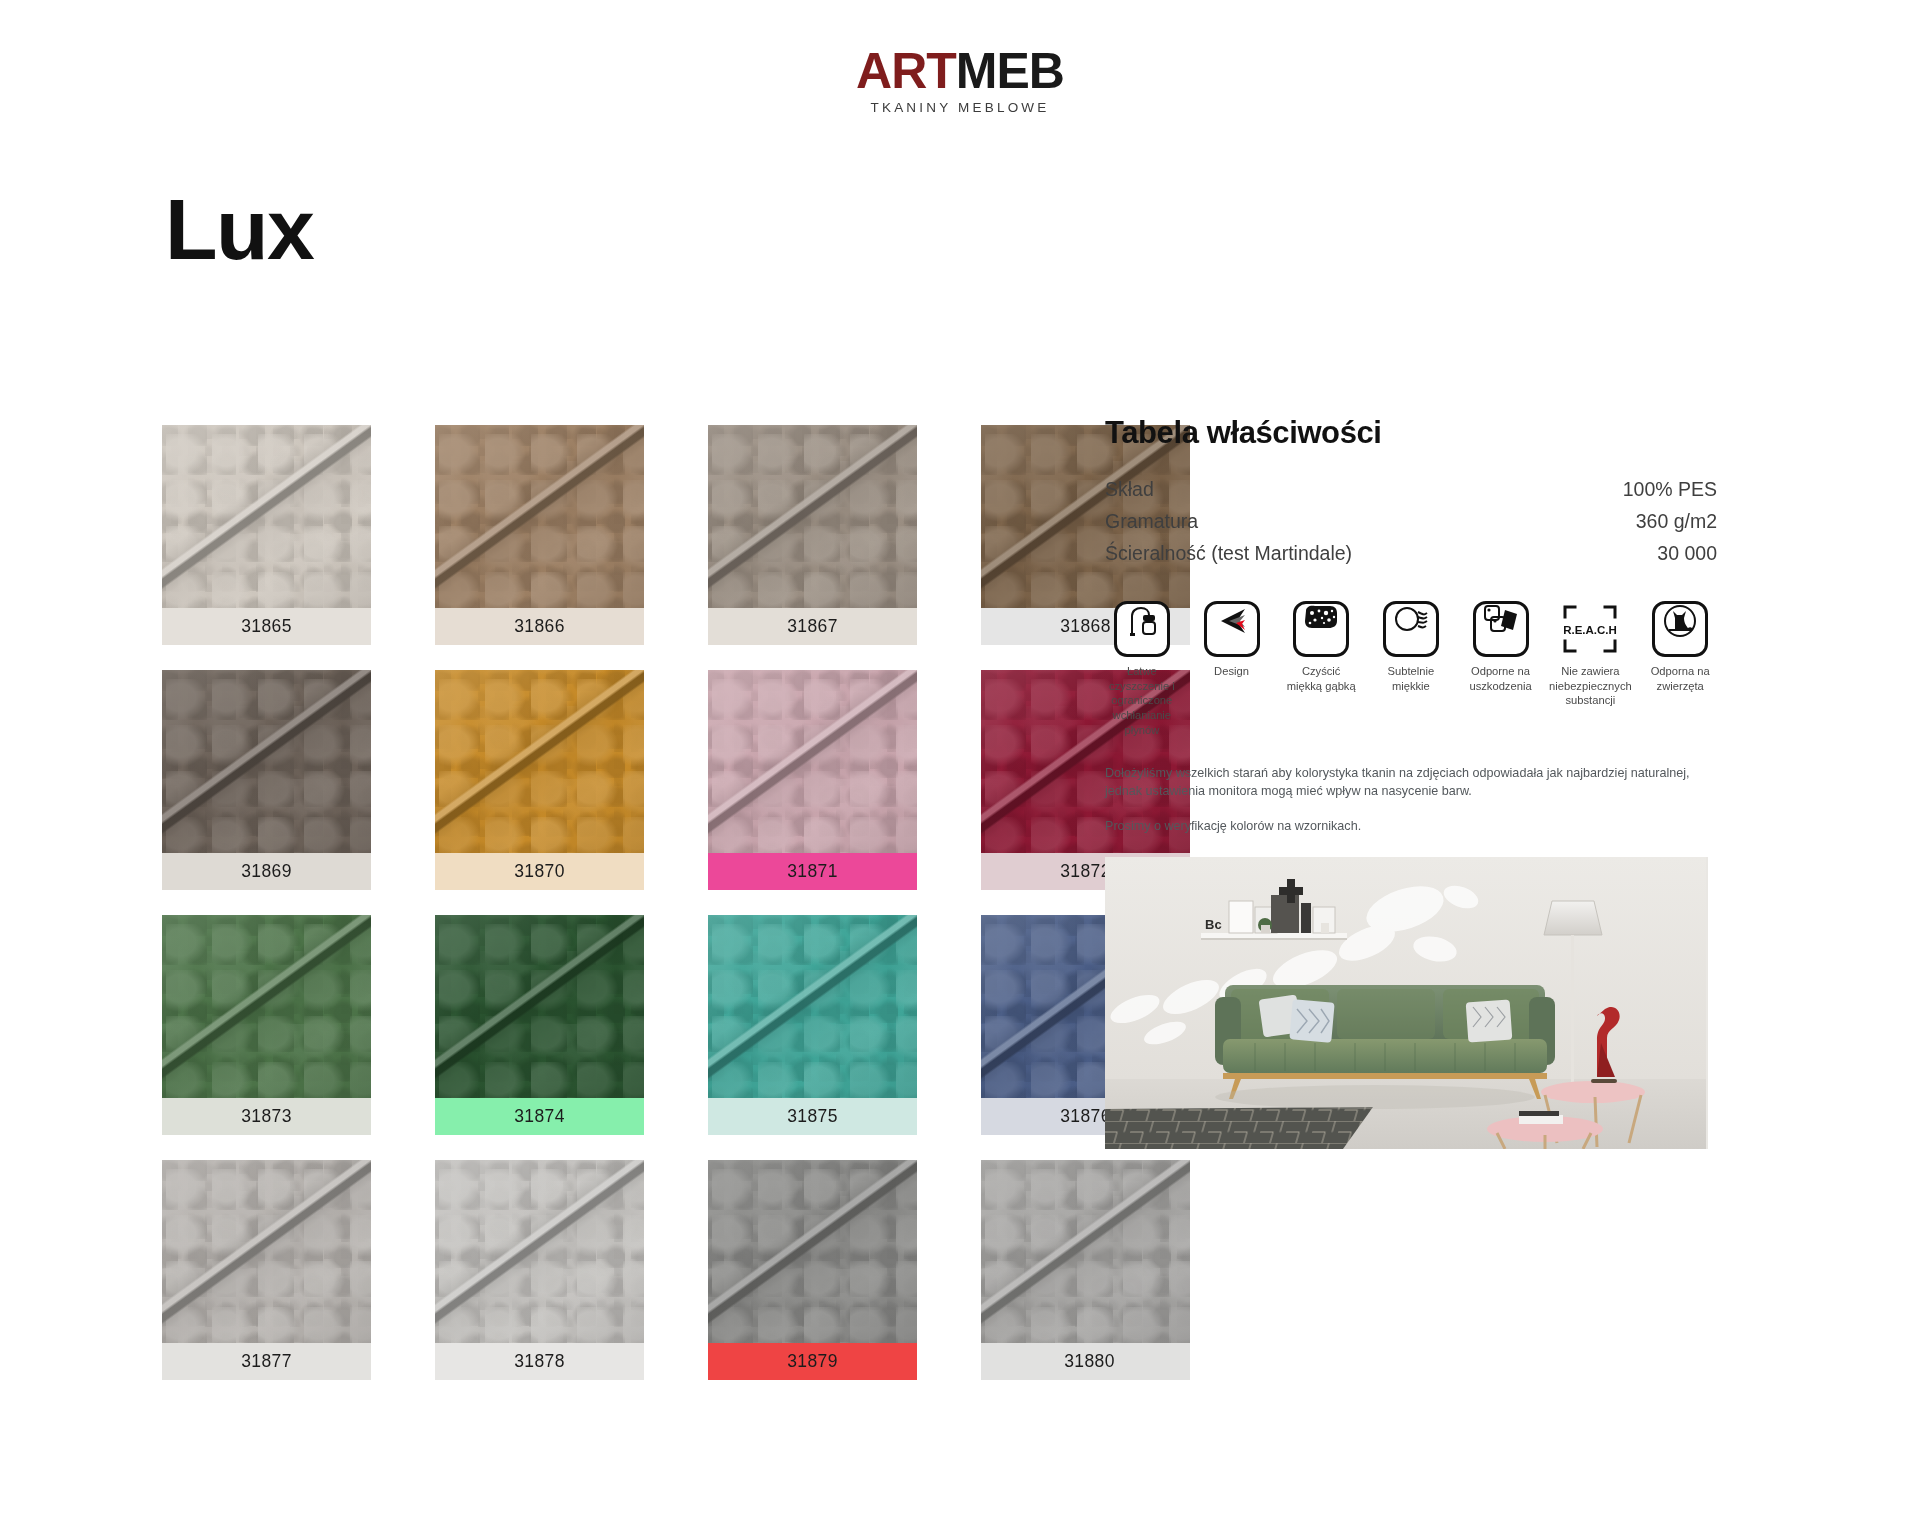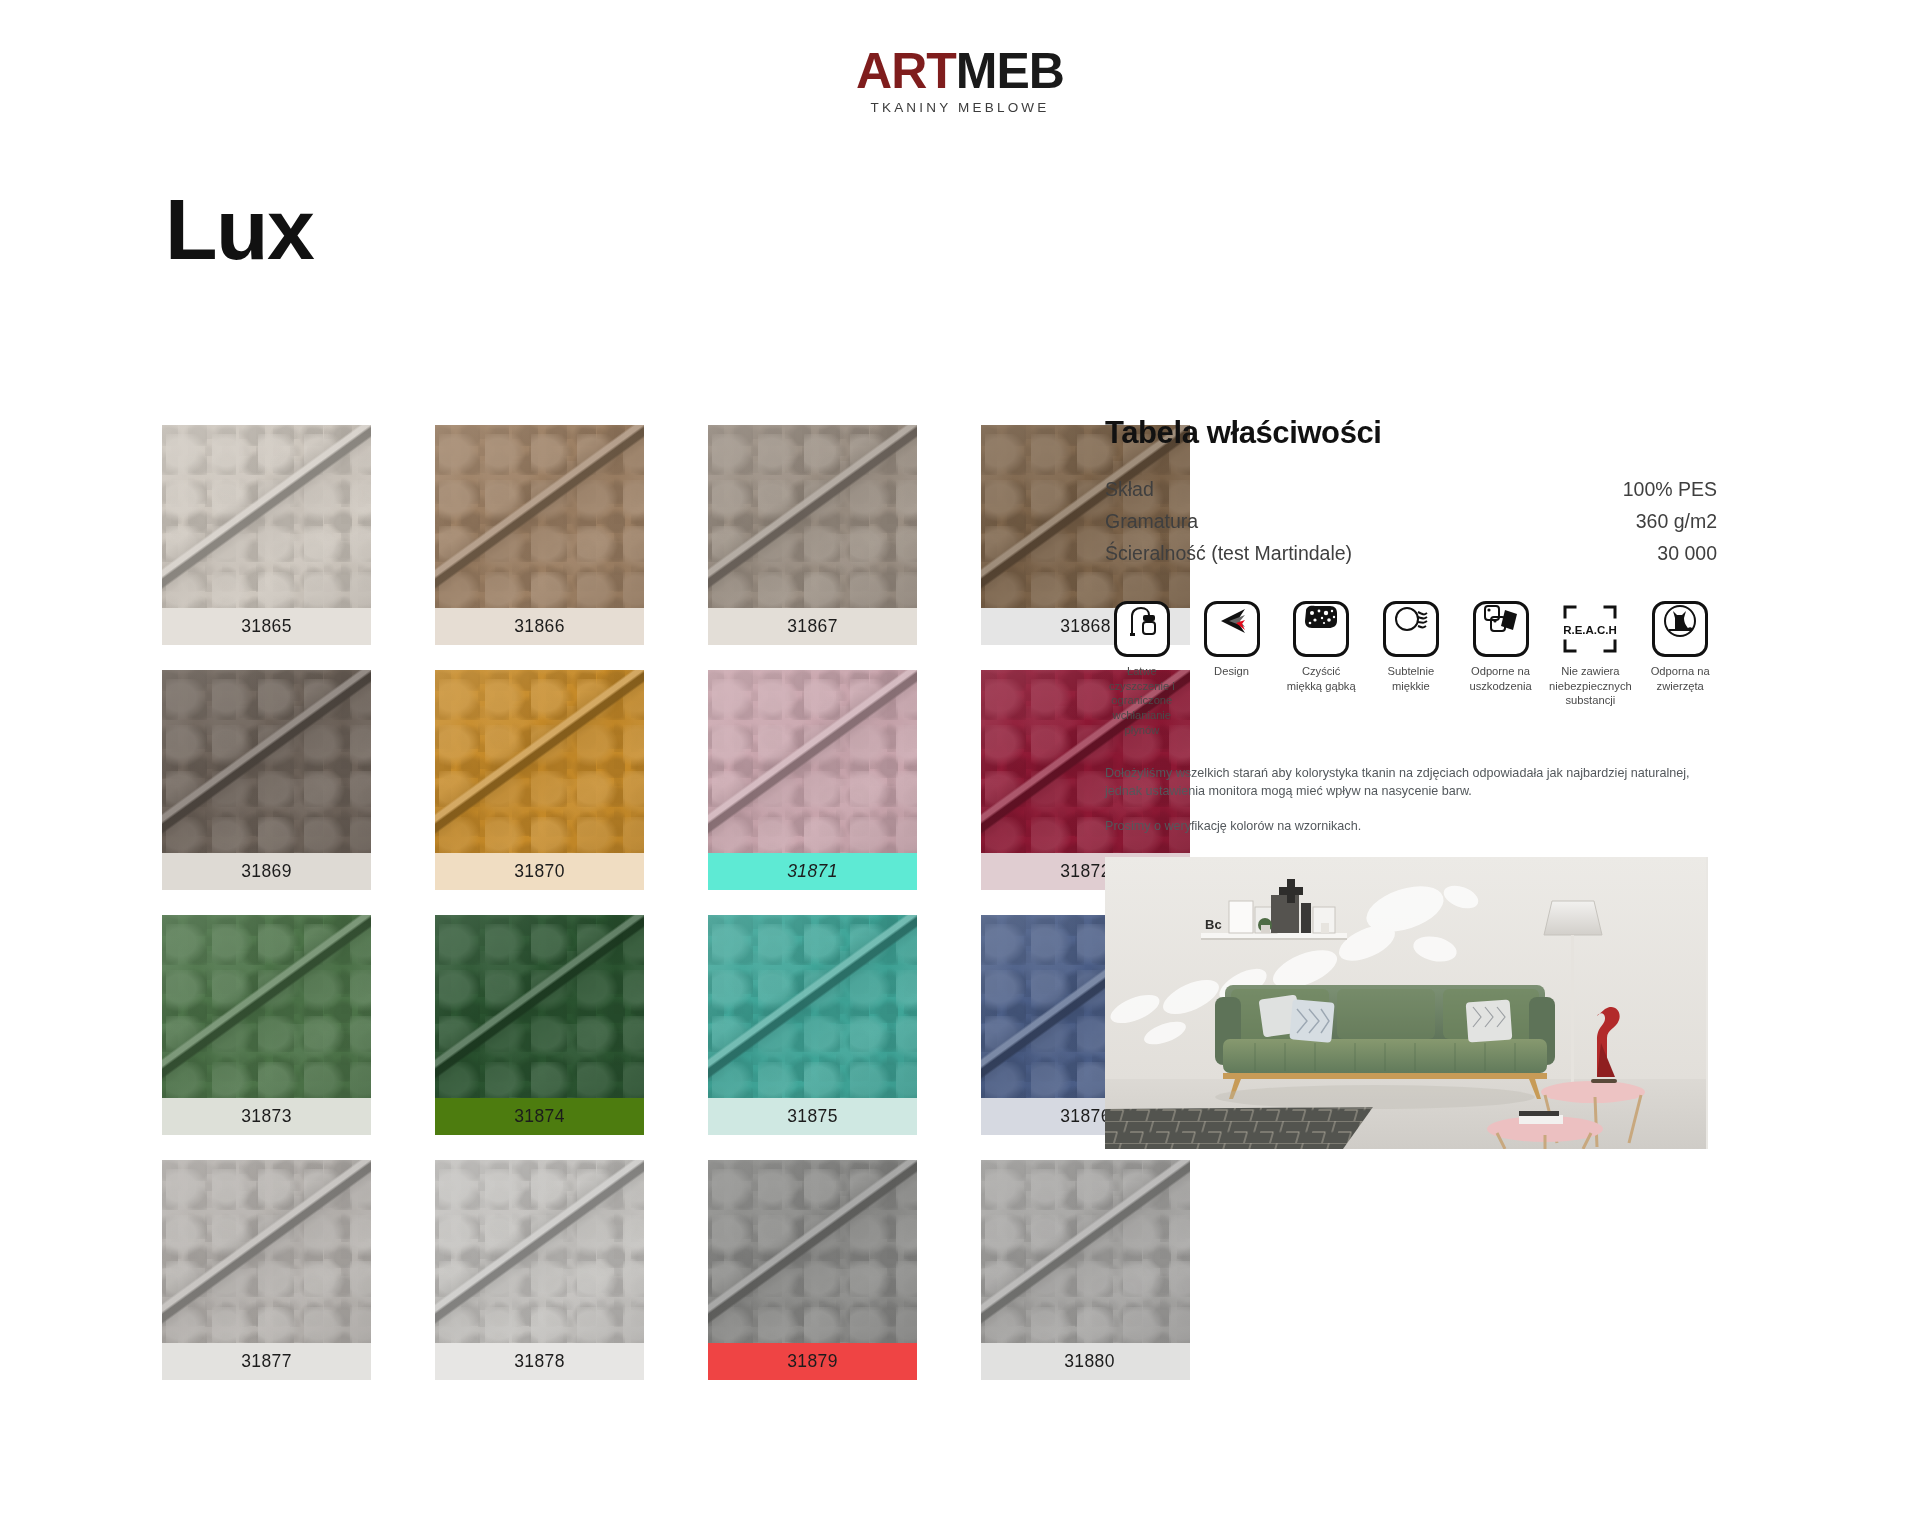--- a/index.html
+++ b/index.html
@@ -261,21 +261,21 @@
           <div style="position: absolute; left: -30%; top: -30%; width: 160%; height: 160%; background: linear-gradient(144deg, transparent 0px, transparent 45.5%, rgba(215, 173, 105, 0.9) 46%, rgba(215, 173, 105, 0.9) 47%, rgba(129, 90, 26, 0.9) 47.6%, rgba(129, 90, 26, 0.9) 49%, transparent 49.5%, transparent 100%);"></div>
         </div>
         <div class="swatch-label" style="background: rgb(240, 221, 194);">31870</div>
       </div>
       <div class="swatch">
         <div class="swatch-img" style="background: rgb(201, 165, 173);">
           <div class="tex-mottle" style="background-image: radial-gradient(at 30% 40%, rgba(216, 190, 196, 0.85) 0px, rgba(216, 190, 196, 0.85) 35%, transparent 60%), radial-gradient(at 70% 65%, rgba(145, 119, 125, 0.8) 0px, rgba(145, 119, 125, 0.8) 30%, transparent 55%), radial-gradient(circle at 55% 20%, rgba(211, 181, 188, 0.6) 0px, rgba(211, 181, 188, 0.6) 25%, transparent 50%), radial-gradient(circle at 15% 80%, rgba(161, 132, 138, 0.6) 0px, rgba(161, 132, 138, 0.6) 22%, transparent 48%);"></div>
           <div class="fold" style="background: linear-gradient(144deg, rgba(213, 185, 191, 0.55) 0%, rgba(206, 174, 181, 0) 38%, rgba(157, 129, 135, 0.55) 47%, rgba(181, 149, 156, 0.35) 52%, rgba(201, 165, 173, 0) 70%, rgba(165, 135, 142, 0.4) 100%);"></div>
           <div style="position: absolute; left: -30%; top: -30%; width: 160%; height: 160%; background: linear-gradient(144deg, transparent 0px, transparent 45.5%, rgba(217, 192, 198, 0.9) 46%, rgba(217, 192, 198, 0.9) 47%, rgba(131, 107, 112, 0.9) 47.6%, rgba(131, 107, 112, 0.9) 49%, transparent 49.5%, transparent 100%);"></div>
         </div>
-        <div class="swatch-label" style="background: #5eead4; font-style: italic;">31871</div>
+        <div class="swatch-label" style="background: #ec4899;">31871</div>
       </div>
       <div class="swatch">
         <div class="swatch-img" style="background: rgb(142, 24, 52);">
           <div class="tex-mottle" style="background-image: radial-gradient(at 30% 40%, rgba(174, 89, 109, 0.85) 0px, rgba(174, 89, 109, 0.85) 35%, transparent 60%), radial-gradient(at 70% 65%, rgba(102, 17, 37, 0.8) 0px, rgba(102, 17, 37, 0.8) 30%, transparent 55%), radial-gradient(circle at 55% 20%, rgba(162, 66, 89, 0.6) 0px, rgba(162, 66, 89, 0.6) 25%, transparent 50%), radial-gradient(circle at 15% 80%, rgba(114, 19, 42, 0.6) 0px, rgba(114, 19, 42, 0.6) 22%, transparent 48%);"></div>
           <div class="fold" style="background: linear-gradient(144deg, rgba(167, 75, 97, 0.55) 0%, rgba(153, 47, 72, 0) 38%, rgba(111, 19, 41, 0.55) 47%, rgba(128, 22, 47, 0.35) 52%, rgba(142, 24, 52, 0) 70%, rgba(116, 20, 43, 0.4) 100%);"></div>
           <div style="position: absolute; left: -30%; top: -30%; width: 160%; height: 160%; background: linear-gradient(144deg, transparent 0px, transparent 45.5%, rgba(176, 93, 113, 0.9) 46%, rgba(176, 93, 113, 0.9) 47%, rgba(92, 16, 34, 0.9) 47.6%, rgba(92, 16, 34, 0.9) 49%, transparent 49.5%, transparent 100%);"></div>
         </div>
         <div class="swatch-label" style="background: rgb(224, 205, 209);">31872</div>
       </div>
     </div>
@@ -287,21 +287,21 @@
           <div style="position: absolute; left: -30%; top: -30%; width: 160%; height: 160%; background: linear-gradient(144deg, transparent 0px, transparent 45.5%, rgba(130, 157, 127, 0.9) 46%, rgba(130, 157, 127, 0.9) 47%, rgba(49, 75, 47, 0.9) 47.6%, rgba(49, 75, 47, 0.9) 49%, transparent 49.5%, transparent 100%);"></div>
         </div>
         <div class="swatch-label" style="background: rgb(221, 224, 216);">31873</div>
       </div>
       <div class="swatch">
         <div class="swatch-img" style="background: rgb(42, 84, 48);">
           <div class="tex-mottle" style="background-image: radial-gradient(at 30% 40%, rgba(102, 132, 106, 0.85) 0px, rgba(102, 132, 106, 0.85) 35%, transparent 60%), radial-gradient(at 70% 65%, rgba(30, 60, 35, 0.8) 0px, rgba(30, 60, 35, 0.8) 30%, transparent 55%), radial-gradient(circle at 55% 20%, rgba(80, 115, 85, 0.6) 0px, rgba(80, 115, 85, 0.6) 25%, transparent 50%), radial-gradient(circle at 15% 80%, rgba(34, 67, 38, 0.6) 0px, rgba(34, 67, 38, 0.6) 22%, transparent 48%);"></div>
           <div class="fold" style="background: linear-gradient(144deg, rgba(89, 122, 94, 0.55) 0%, rgba(63, 101, 69, 0) 38%, rgba(33, 66, 37, 0.55) 47%, rgba(38, 76, 43, 0.35) 52%, rgba(42, 84, 48, 0) 70%, rgba(34, 69, 39, 0.4) 100%);"></div>
           <div style="position: absolute; left: -30%; top: -30%; width: 160%; height: 160%; background: linear-gradient(144deg, transparent 0px, transparent 45.5%, rgba(106, 135, 110, 0.9) 46%, rgba(106, 135, 110, 0.9) 47%, rgba(27, 55, 31, 0.9) 47.6%, rgba(27, 55, 31, 0.9) 49%, transparent 49.5%, transparent 100%);"></div>
         </div>
-        <div class="swatch-label" style="background: #4d7c0f;">31874</div>
+        <div class="swatch-label" style="background: #86efac;">31874</div>
       </div>
       <div class="swatch">
         <div class="swatch-img" style="background: rgb(63, 165, 152);">
           <div class="tex-mottle" style="background-image: radial-gradient(at 30% 40%, rgba(117, 190, 181, 0.85) 0px, rgba(117, 190, 181, 0.85) 35%, transparent 60%), radial-gradient(at 70% 65%, rgba(45, 119, 109, 0.8) 0px, rgba(45, 119, 109, 0.8) 30%, transparent 55%), radial-gradient(circle at 55% 20%, rgba(98, 181, 171, 0.6) 0px, rgba(98, 181, 171, 0.6) 25%, transparent 50%), radial-gradient(circle at 15% 80%, rgba(50, 132, 122, 0.6) 0px, rgba(50, 132, 122, 0.6) 22%, transparent 48%);"></div>
           <div class="fold" style="background: linear-gradient(144deg, rgba(105, 185, 175, 0.55) 0%, rgba(82, 174, 162, 0) 38%, rgba(49, 129, 119, 0.55) 47%, rgba(57, 149, 137, 0.35) 52%, rgba(63, 165, 152, 0) 70%, rgba(52, 135, 125, 0.4) 100%);"></div>
           <div style="position: absolute; left: -30%; top: -30%; width: 160%; height: 160%; background: linear-gradient(144deg, transparent 0px, transparent 45.5%, rgba(121, 192, 183, 0.9) 46%, rgba(121, 192, 183, 0.9) 47%, rgba(41, 107, 99, 0.9) 47.6%, rgba(41, 107, 99, 0.9) 49%, transparent 49.5%, transparent 100%);"></div>
         </div>
         <div class="swatch-label" style="background: rgb(207, 232, 226);">31875</div>
       </div>
       <div class="swatch">

